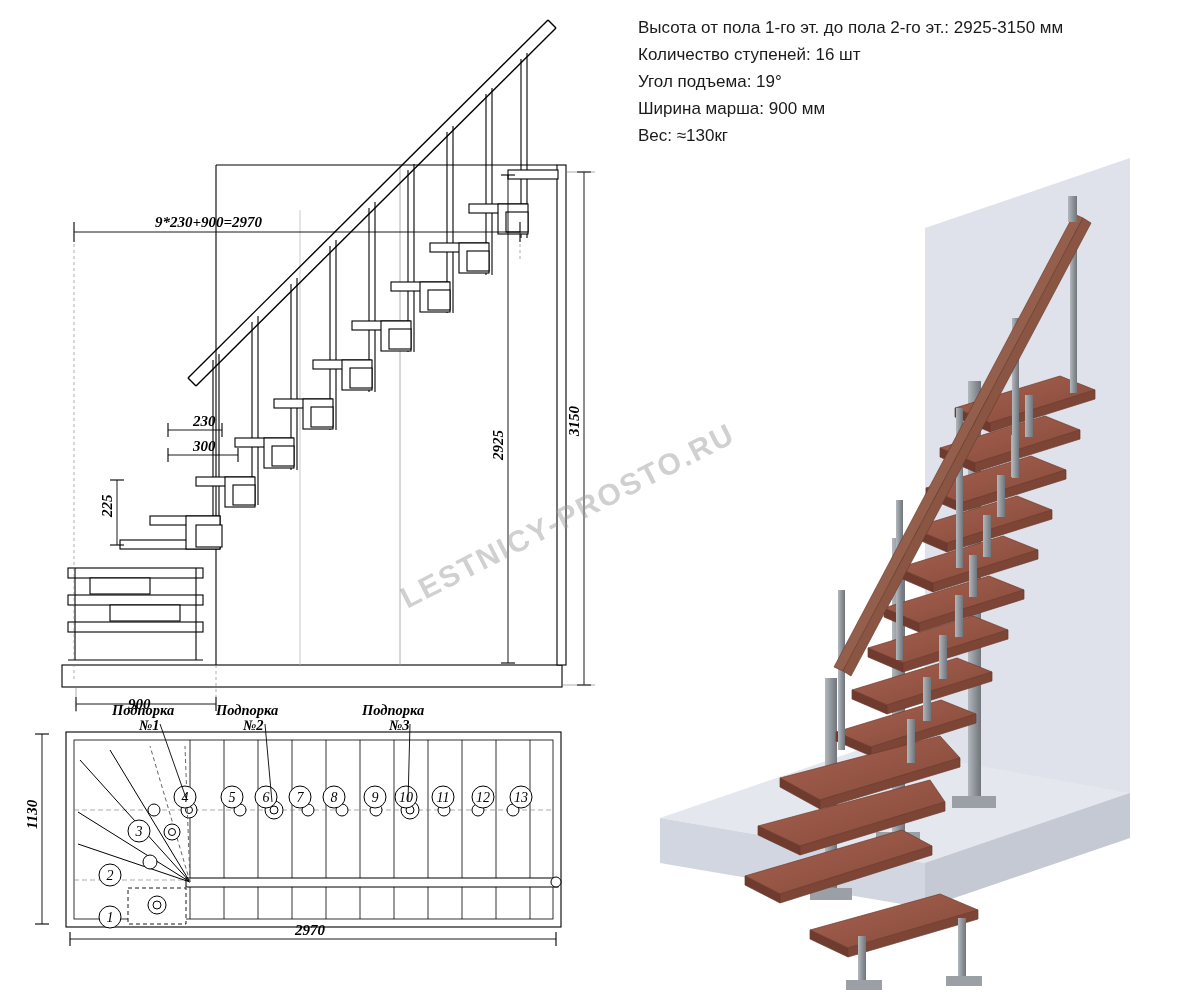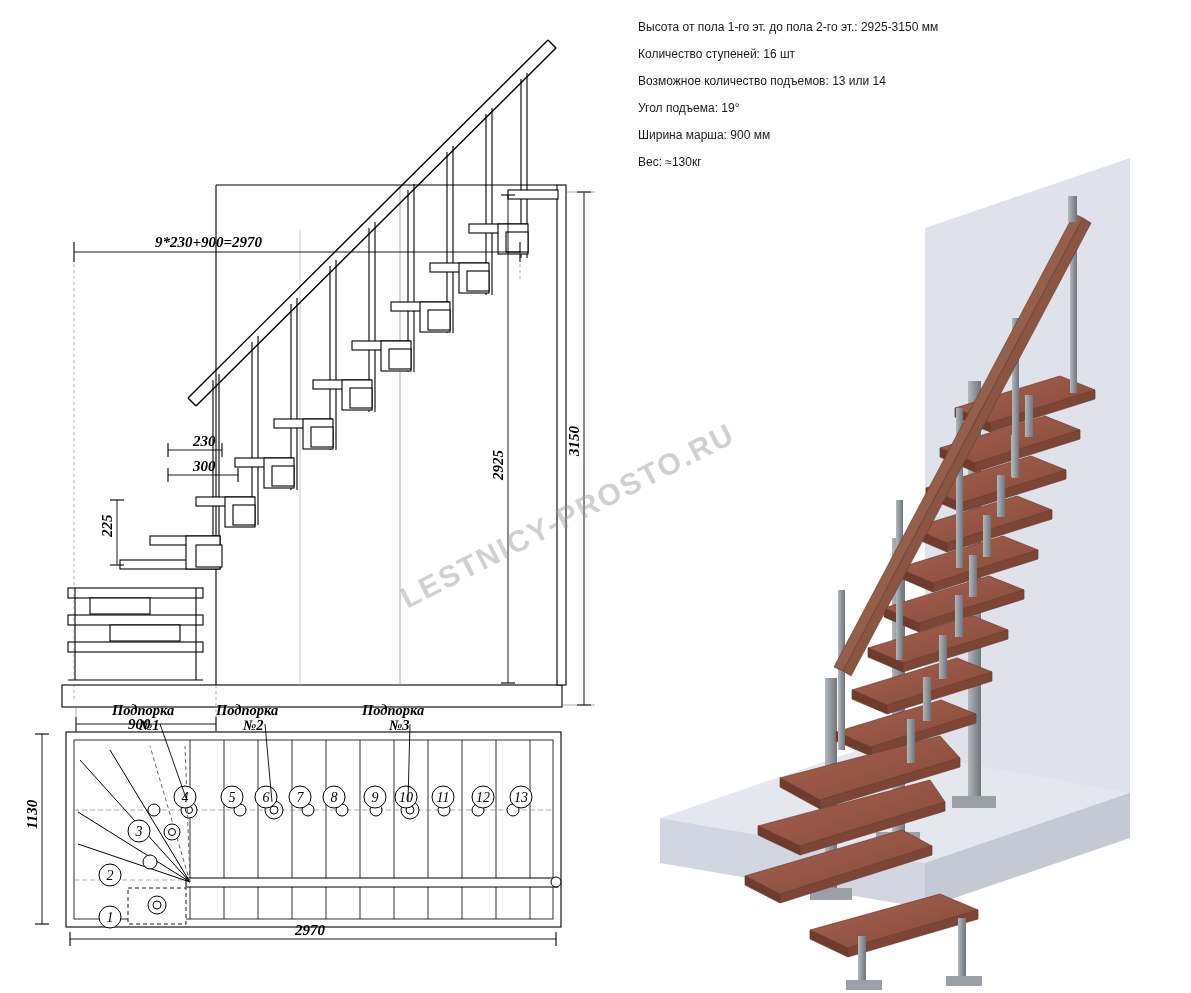--- a/index.html
+++ b/index.html
@@ -17,34 +17,33 @@
   }
 
   
   #specs {
     position: absolute;
     left: 638px;
     top: 14px;
     width: 540px;
   }
   #specs .spec-line {
-    font-size: 12px;
+    font-size: 17px;
     line-height: 27px;
     color: #1a1a1a;
     white-space: nowrap;
   }
 
   
   #elevation {
     position: absolute;
     left: 0;
     top: 0;
     width: 630px;
     height: 740px;
-    margin-top: 20px;
   }
   #plan {
     position: absolute;
     left: 0;
     top: 702px;
     width: 630px;
     height: 253px;
   }
 
   svg { display: block; }
@@ -95,21 +94,20 @@
     width: 551px;
     height: 875px;
   }
 </style>
 </head>
 <body>
 
 <div id="specs">
   <div class="spec-line">Высота от пола 1-го эт. до пола 2-го эт.: 2925-3150 мм</div>
   <div class="spec-line">Количество ступеней: 16 шт</div>
-  <div class="spec-line">Возможное количество подъемов: 13 или 14</div>
   <div class="spec-line">Угол подъема: 19°</div>
   <div class="spec-line">Ширина марша: 900 мм</div>
   <div class="spec-line">Вес: ≈130кг</div>
 </div>
 
 <div id="elevation">
 <svg width="630" height="740" viewBox="0 0 630 740" xmlns="http://www.w3.org/2000/svg">
   <g fill="none" stroke="#000" stroke-width="1.1">
 
     <rect x="62" y="665" width="500" height="22" stroke="#000" stroke-width="1.1" fill="#fff"></rect>

